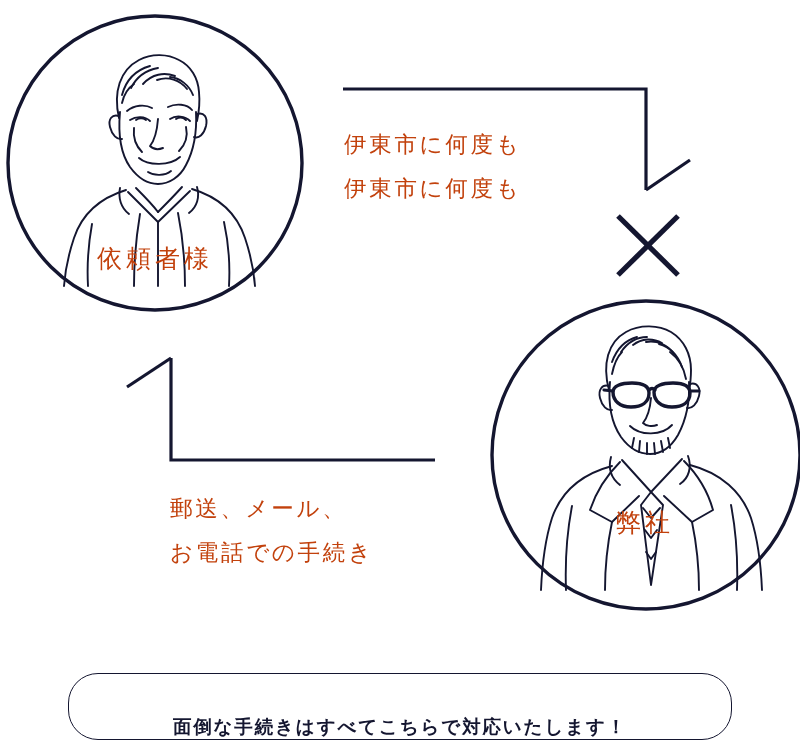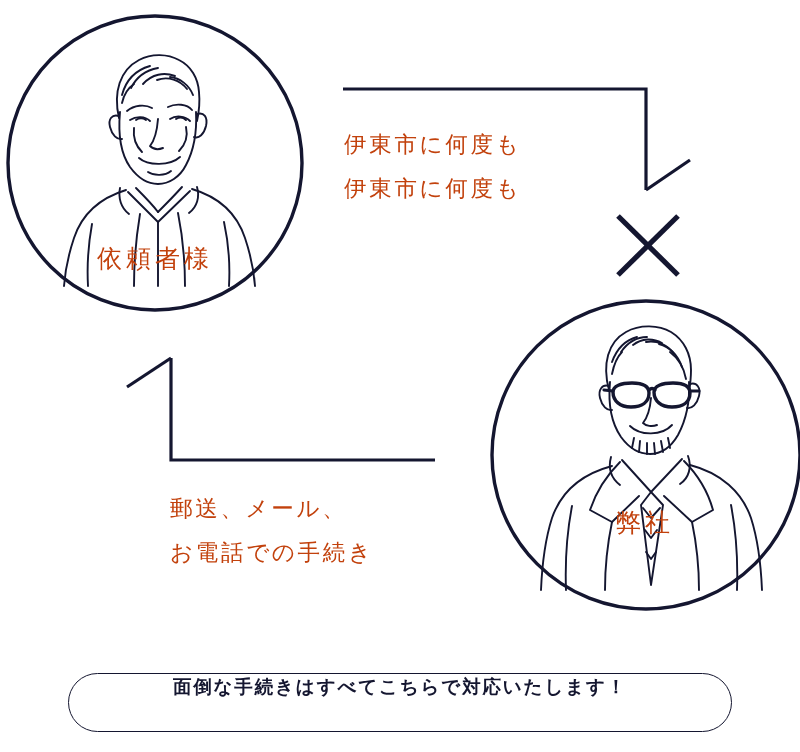--- a/index.html
+++ b/index.html
@@ -53,26 +53,26 @@
   }
   #cap-left { left: 0; width: 310px; top: 242px; }
   #cap-right { left: 490px; width: 310px; top: 506px; }
   #label-top { left: 344px; top: 122px; }
   #label-bottom { left: 170px; top: 486px; }
   #pill-wrap {
     position: absolute;
     left: 68px;
     top: 673px;
     width: 664px;
-    height: 59px;
+    height: 67px;
     box-sizing: border-box;
     border: 1.6px solid #141630;
     border-radius: 30px;
     display: flex;
-    align-items: flex-start;
+    align-items: flex-end;
     justify-content: center;
   }
 </style>
 </head>
 <body>
 
 <div id="stage">
 
   <svg class="layer" viewBox="0 0 800 752">
 

